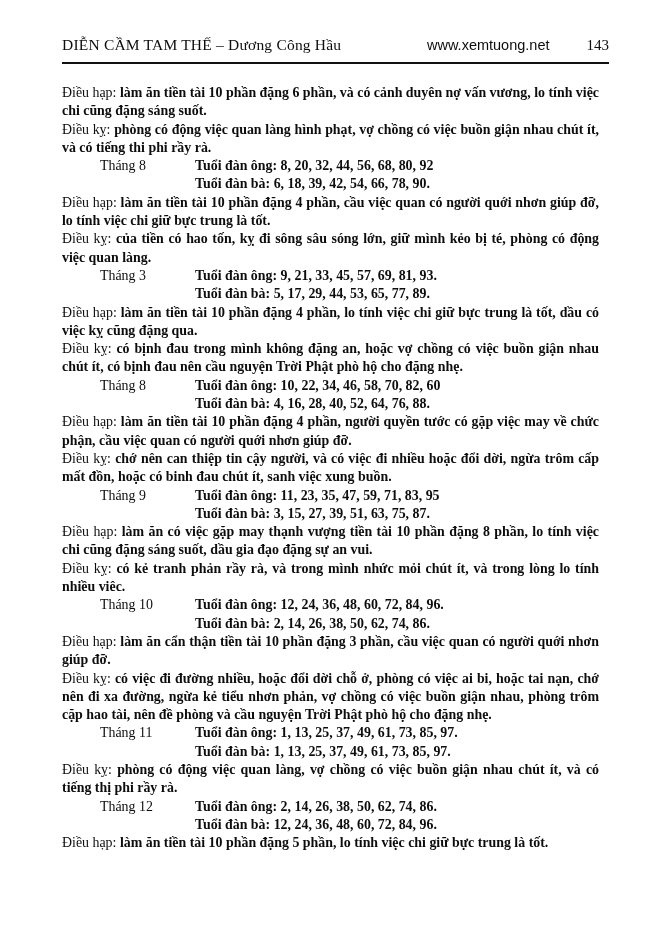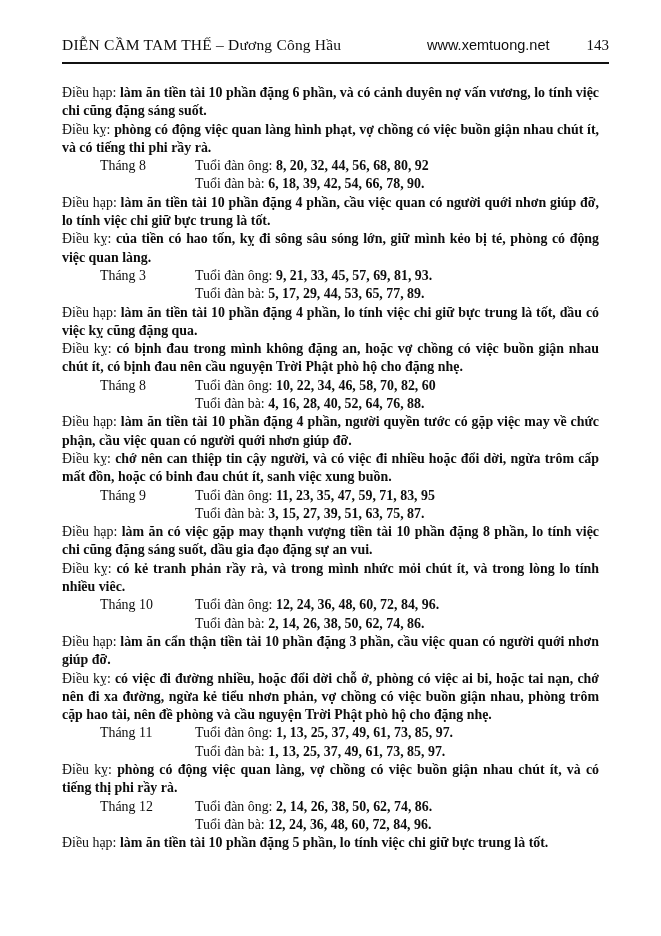--- a/index.html
+++ b/index.html
@@ -55,21 +55,21 @@
     text-align: justify;
   }
   .para .plabel { font-weight: normal; }
   .para .ptext  { font-weight: bold; }
 
   .month { margin: 0; }
   .mrow { white-space: nowrap; }
   .mind  { display: inline-block; width: 38px; }
   .mind2 { display: inline-block; width: 133px; }
   .mname { display: inline-block; width: 95px; font-weight: normal; }
-  .mlabel { font-weight: normal; text-align: center; }
+  .mlabel { font-weight: bold; text-align: center; }
   .ages b { font-weight: bold; }
 </style>
 </head>
 <body>
 
 <div class="page">
 
   <div class="header">
     <span class="book-title">DIỄN CẦM TAM THẾ – Dương Công Hầu</span>
     <span class="header-right">

